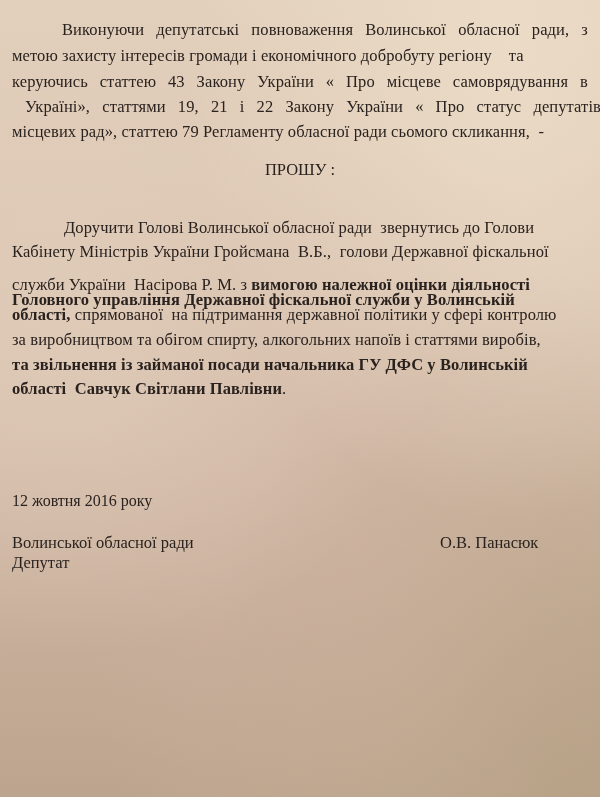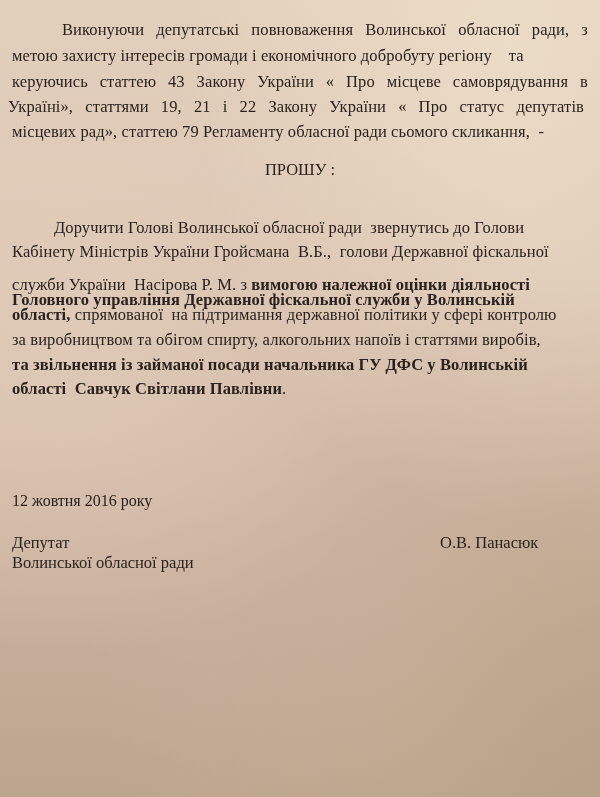--- a/index.html
+++ b/index.html
@@ -80,32 +80,32 @@
   <div>
     <div class="line" style="left:62px; top:20px; width:526px;">
       <span class="justify" style="display:block; width:526px;font-family:Liberation Serif, serif;">Виконуючи депутатські повноваження Волинської обласної ради, з</span>
     </div>
     <div class="line" style="left:12px; top:46px;">
       <span style="white-space:pre;margin-top:24px;">метою захисту інтересів громади і економічного добробуту регіону    та</span>
     </div>
     <div class="line" style="left:12px; top:72px; width:576px;">
       <span class="justify" style="display:block; width:576px;">керуючись статтею 43 Закону України « Про місцеве самоврядування в</span>
     </div>
-    <div class="line" style="left:8px; top:97px; width:576px;">
+    <div class="line" style="left:25px; top:97px; width:576px;">
       <span class="justify" style="display:block; width:576px;">Україні», статтями 19, 21 і 22 Закону України « Про статус депутатів</span>
     </div>
     <div class="line" style="left:12px; top:122px;">
       <span style="white-space:pre;">місцевих рад», статтею 79 Регламенту обласної ради сьомого скликання,  -</span>
     </div>
   </div>
 
   <div class="heading">ПРОШУ :</div>
 
   <div>
-    <div class="line" style="left:54px; top:218px;">
+    <div class="line" style="left:64px; top:218px;">
       <span style="white-space:pre;">Доручити Голові Волинської обласної ради  звернутись до Голови</span>
     </div>
     <div class="line" style="left:12px; top:242px;">
       <span style="white-space:pre;">Кабінету Міністрів України Гройсмана  В.Б.,  голови Державної фіскальної</span>
     </div>
     <div class="line" style="left:12px; top:266px;margin-top:9px;">
       <span style="white-space:pre;">служби України  Насірова Р. М. з </span><span class="bold">вимогою належної оцінки діяльності</span>
     </div>
     <div class="line bold" style="left:12px; top:290px;">
       <span>Головного управління Державної фіскальної служби у Волинській</span>
@@ -120,18 +120,18 @@
       <span>та звільнення із займаної посади начальника ГУ ДФС у Волинській</span>
     </div>
     <div class="line" style="left:12px; top:379px;">
       <span class="bold" style="white-space:pre;">області  Савчук Світлани Павлівни</span><span>.</span>
     </div>
   </div>
 
   <div class="date">12 жовтня 2016 року</div>
 
   <div class="sig-left">
+    <div>Волинської обласної ради</div>
     <div>Депутат</div>
-    <div>Волинської обласної ради</div>
   </div>
   <div class="sig-right">О.В. Панасюк</div>
 
 </div>
 
 </body></html>

